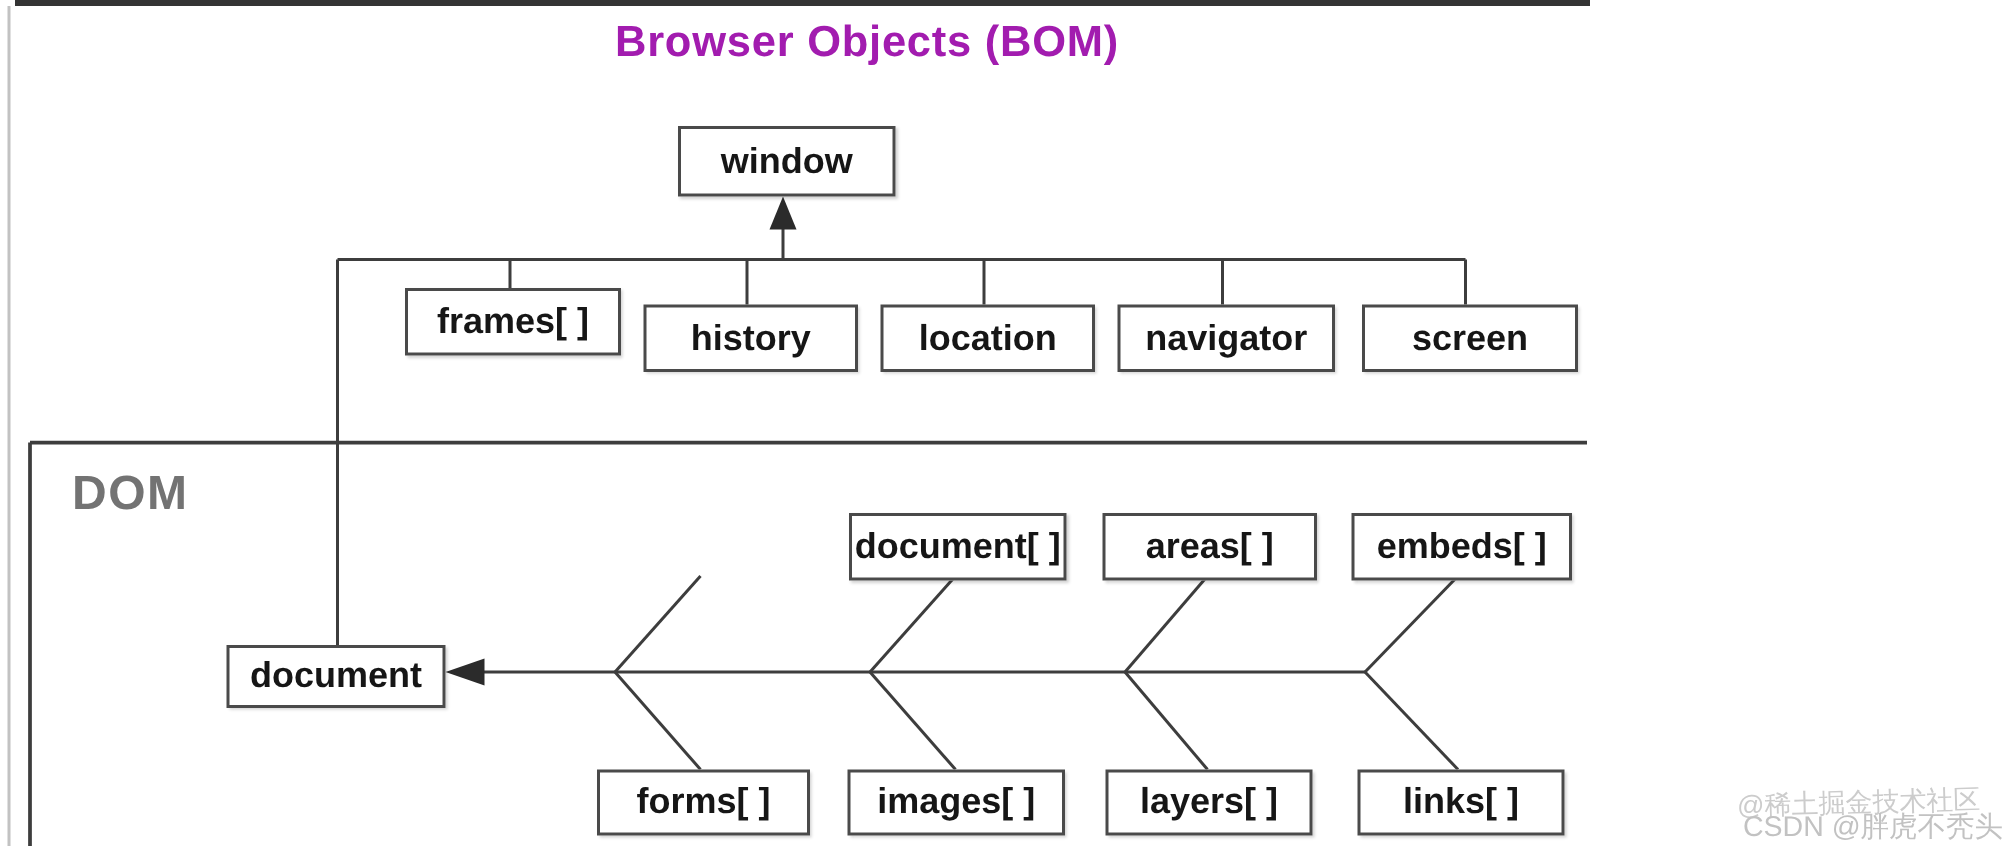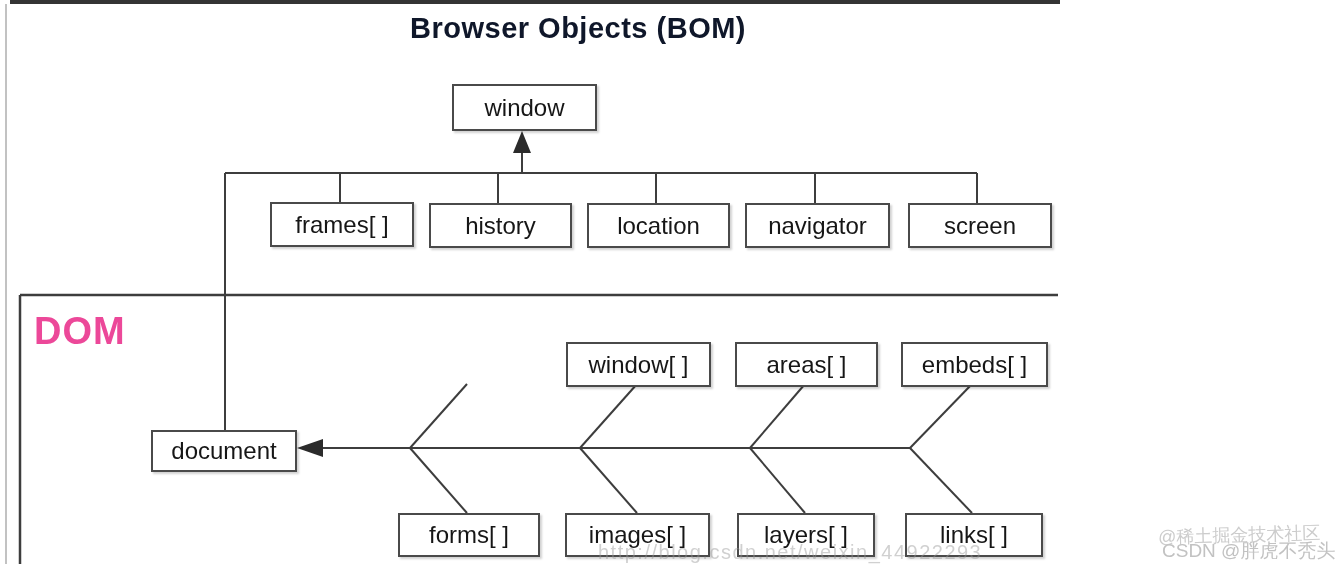--- a/index.html
+++ b/index.html
@@ -13,34 +13,34 @@
   .rule-top{
     position:absolute;left:10px;top:0;width:1050px;height:4px;
     background:#343434;
   }
   .rule-left{
     position:absolute;left:5px;top:4px;width:2px;height:560px;
     background:#c2c2c2;
   }
   .title{
     position:absolute;left:397px;top:12px;width:362px;
-    text-align:center;font-size:29px;font-weight:bold;color:#0f172a;
+    text-align:center;font-size:29px;font-weight:bold;color:#a21caf;
     letter-spacing:0.5px;
   }
   .dom-label{
-    position:absolute;left:34px;top:310px;
-    font-size:38px;font-weight:bold;color:#ec4899;letter-spacing:1px;
+    position:absolute;left:48px;top:310px;
+    font-size:32px;font-weight:bold;color:#737373;letter-spacing:1px;
   }
   .node{
     position:absolute;
     background:#fff;
     border:2px solid #4a4a4a;
     box-shadow:1.5px 1.5px 2px rgba(0,0,0,0.18);
     display:flex;align-items:center;justify-content:center;
-    font-size:24px;font-weight:normal;color:#161616;
+    font-size:24px;font-weight:bold;color:#161616;
     z-index:2;white-space:nowrap;
   }
   svg.wires{position:absolute;left:0;top:0;z-index:1;}
   .wm-center{
     position:absolute;left:598px;top:541px;z-index:6;
     font-size:20px;color:rgba(150,150,150,0.45);
     letter-spacing:1.5px;white-space:nowrap;
   }
   .wm-right{
     position:absolute;left:1150px;top:521px;width:191px;z-index:6;
@@ -95,21 +95,21 @@
     </g>
 
     <polygon points="522,131 513,153 531,153" fill="#2b2b2b"></polygon>
     <polygon points="297,448 323,439 323,457" fill="#2b2b2b"></polygon>
   </svg>
 
   <div class="node" style="left:452px;top:84px;width:141px;height:43px">
     <span>window</span>
   </div>
 
-  <div class="node" style="left:270px;top:202px;width:140px;height:41px">
+  <div class="node" style="left:270px;top:192px;width:140px;height:41px">
     <span>frames[ ]</span>
   </div>
   <div class="node" style="left:429px;top:203px;width:139px;height:41px">
     <span>history</span>
   </div>
   <div class="node" style="left:587px;top:203px;width:139px;height:41px">
     <span>location</span>
   </div>
   <div class="node" style="left:745px;top:203px;width:141px;height:41px">
     <span>navigator</span>
@@ -118,21 +118,21 @@
     <span>screen</span>
   </div>
 
   <div class="dom-label">DOM</div>
 
   <div class="node" style="left:151px;top:430px;width:142px;height:38px">
     <span>document</span>
   </div>
 
   <div class="node" style="left:566px;top:342px;width:141px;height:41px">
-    <span>window[ ]</span>
+    <span>document[ ]</span>
   </div>
   <div class="node" style="left:735px;top:342px;width:139px;height:41px">
     <span>areas[ ]</span>
   </div>
   <div class="node" style="left:901px;top:342px;width:143px;height:41px">
     <span>embeds[ ]</span>
   </div>
 
   <div class="node" style="left:398px;top:513px;width:138px;height:40px">
     <span>forms[ ]</span>
@@ -140,19 +140,18 @@
   <div class="node" style="left:565px;top:513px;width:141px;height:40px">
     <span>images[ ]</span>
   </div>
   <div class="node" style="left:905px;top:513px;width:134px;height:40px">
     <span>links[ ]</span>
   </div>
   <div class="node" style="left:737px;top:513px;width:134px;height:40px">
     <span>layers[ ]</span>
   </div>
 
-  <div class="wm-center">http://blog.csdn.net/weixin_44922293</div>
   <div class="wm-right">
     <span class="wm-line1">@稀土掘金技术社区</span>
     <span class="wm-line2">CSDN @胖虎不秃头</span>
   </div>
 
 </div>
 
 </body></html>

